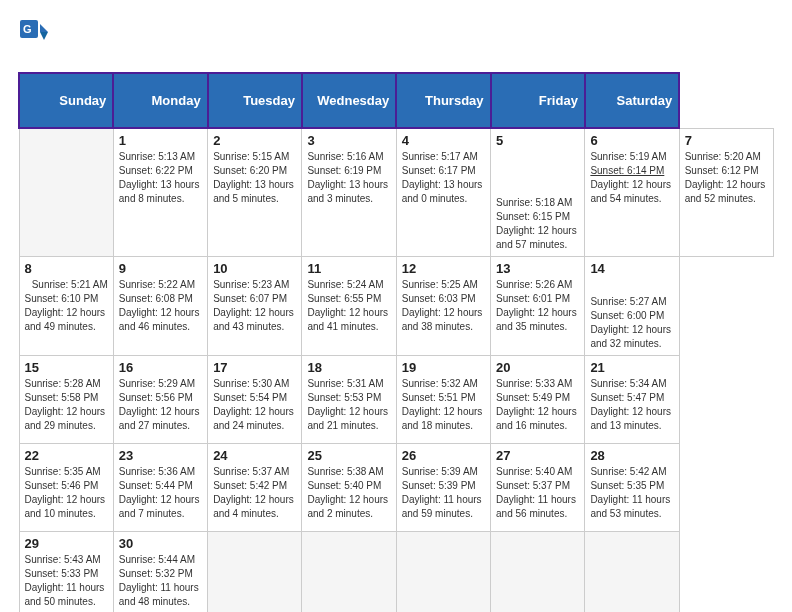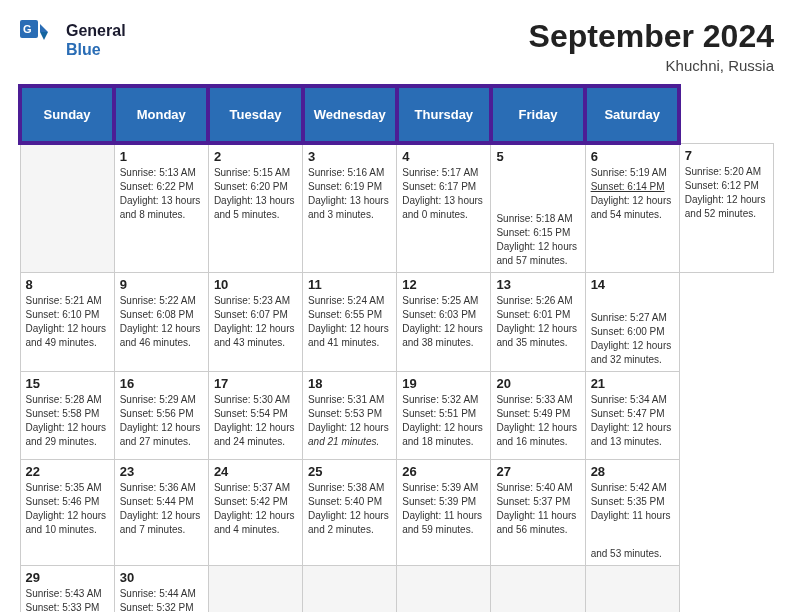--- a/index.html
+++ b/index.html
@@ -46,22 +46,22 @@
       border-collapse: collapse;
       width: 100%;
       table-layout: fixed;
     }
     .calendar th {
       background: #2a6db5;
       color: #fff;
       font-size: 13px;
       font-weight: bold;
       padding: 19px 6px;
-      text-align: center;
-      border: 4px solid #4c1d95;
+      text-align: right;
+      border: 2px solid #4c1d95;
     }
     .calendar td {
       border: 1px solid #ccc;
       vertical-align: top;
       padding: 4px 5px;
       font-size: 10px;
       color: #333;
       background: #fff;
       height: 88px;
     }
@@ -86,29 +86,21 @@
 
 <div class="page">
   <div class="header">
     <div class="logo">
   <svg width="44" height="44" viewBox="0 0 44 44">
     <rect x="2" y="2" width="18" height="18" rx="2" fill="#2a6db5"></rect>
     <text x="5" y="15" font-size="11" font-weight="bold" fill="white" font-family="Arial">G</text>
     <polygon points="22,6 30,14 22,14" fill="#2a6db5"></polygon>
     <polygon points="22,14 30,14 26,22" fill="#1565a0"></polygon>
   </svg>
-  <div style="line-height:1.2;">
-    <span style="font-size:16px;font-weight:bold;color:#1a1a2e;">General</span><br>
-    <span style="font-size:16px;font-weight:bold;color:#2a6db5;">Blue</span>
-  </div>
 </div>
-    <div class="title-block">
-      <div class="month-title">September 2024</div>
-      <div class="location">Khuchni, Russia</div>
-    </div>
   </div>
 
   <table class="calendar">
     <thead>
       <tr>
         <th>Sunday</th>
         <th>Monday</th>
         <th>Tuesday</th>
         <th>Wednesday</th>
         <th>Thursday</th>
@@ -180,21 +172,21 @@
               <span style="display: block;">Sunset: 6:12 PM</span>
               <span style="display: block;">Daylight: 12 hours</span>
               <span style="display: block;">and 52 minutes.</span>
             </div>
           </td>
         </tr>
         <tr>
           <td>
             <span class="day-num">8</span>
             <div class="day-info">
-              <span style="display: block;">Sunrise: 5:21 AM</span>
+              <span style="display: block; text-align: right;">Sunrise: 5:21 AM</span>
               <span style="display: block;">Sunset: 6:10 PM</span>
               <span style="display: block;">Daylight: 12 hours</span>
               <span style="display: block;">and 49 minutes.</span>
             </div>
           </td>
           <td>
             <span class="day-num">9</span>
             <div class="day-info">
               <span style="display: block;">Sunrise: 5:22 AM</span>
               <span style="display: block;">Sunset: 6:08 PM</span>
@@ -275,21 +267,21 @@
               <span style="display: block;">Daylight: 12 hours</span>
               <span style="display: block;">and 24 minutes.</span>
             </div>
           </td>
           <td>
             <span class="day-num">18</span>
             <div class="day-info">
               <span style="display: block;">Sunrise: 5:31 AM</span>
               <span style="display: block;">Sunset: 5:53 PM</span>
               <span style="display: block;">Daylight: 12 hours</span>
-              <span style="display: block; font-style: italic;">and 21 minutes.</span>
+              <span style="display: block;">and 21 minutes.</span>
             </div>
           </td>
           <td>
             <span class="day-num">19</span>
             <div class="day-info">
               <span style="display: block;">Sunrise: 5:32 AM</span>
               <span style="display: block;">Sunset: 5:51 PM</span>
               <span style="display: block;">Daylight: 12 hours</span>
               <span style="display: block;">and 18 minutes.</span>
             </div>
@@ -367,21 +359,21 @@
               <span style="display: block;">Daylight: 11 hours</span>
               <span style="display: block;">and 56 minutes.</span>
             </div>
           </td>
           <td>
             <span class="day-num">28</span>
             <div class="day-info">
               <span style="display: block;">Sunrise: 5:42 AM</span>
               <span style="display: block;">Sunset: 5:35 PM</span>
               <span style="display: block;">Daylight: 11 hours</span>
-              <span style="display: block; margin-top: 24px;">and 53 minutes.</span>
+              <span style="display: block;">and 53 minutes.</span>
             </div>
           </td>
         </tr>
         <tr>
           <td>
             <span class="day-num">29</span>
             <div class="day-info">
               <span style="display: block;">Sunrise: 5:43 AM</span>
               <span style="display: block;">Sunset: 5:33 PM</span>
               <span style="display: block;">Daylight: 11 hours</span>

